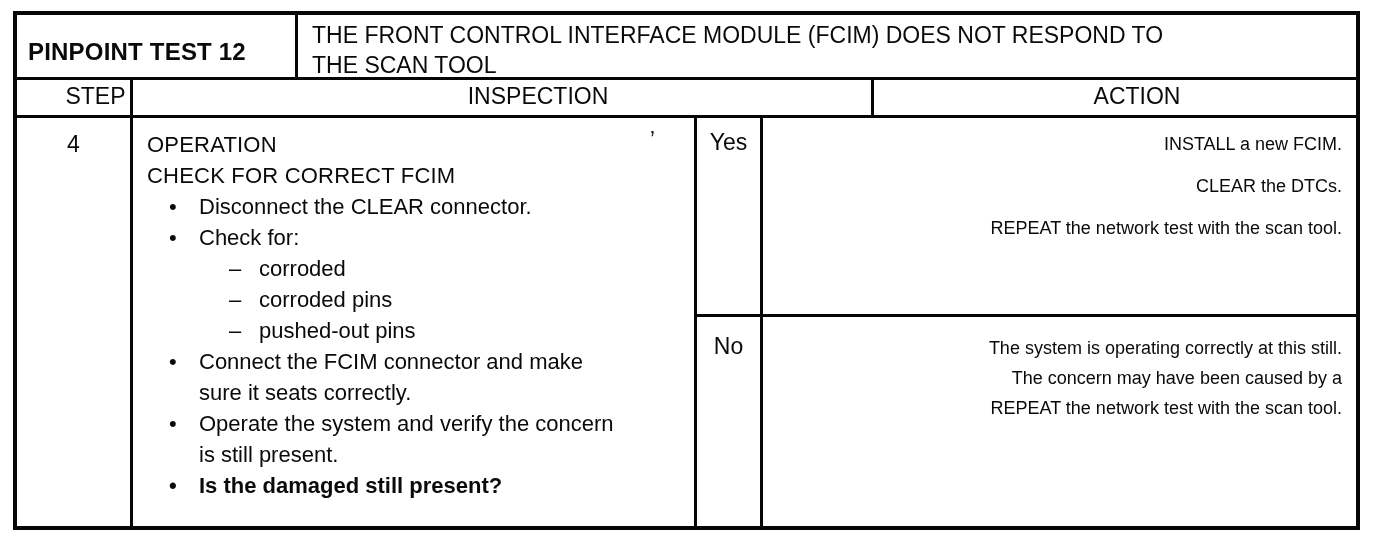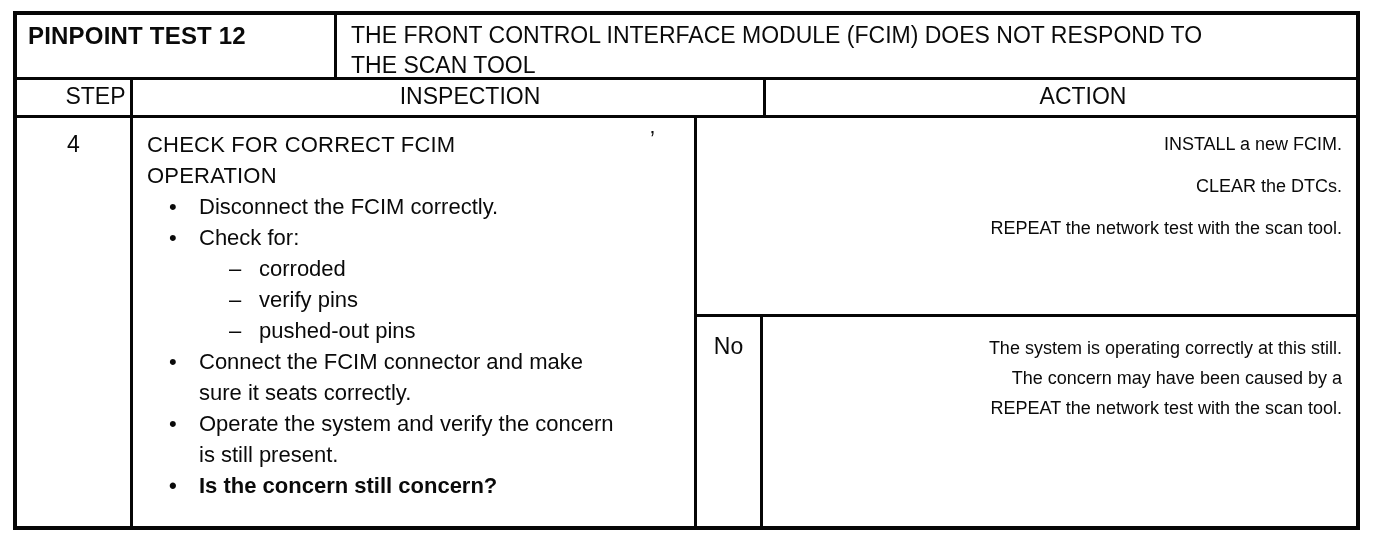--- a/index.html
+++ b/index.html
@@ -18,34 +18,34 @@
     box-sizing:border-box;
     display:flex;flex-direction:column;
     background:#fff;
   }
   .row{display:flex;box-sizing:border-box;}
   .cell{box-sizing:border-box;}
 
   
   .row-title{height:65px;border-bottom:3px solid #060606;}
   .cell-test-label{
-    width:320px;border-right:3px solid #060606;
-    padding:7px 4px 0 11px;
+    width:281px;border-right:3px solid #060606;
+    padding:23px 4px 0 11px;
     font-size:24px;font-weight:700;letter-spacing:0.2px;
   }
   .cell-test-title{
     flex:1;padding:5px 6px 16px 14px;
     font-size:23px;line-height:30px;
   }
 
   
   .row-head{height:38px;border-bottom:3px solid #060606;font-size:23px;}
   .row-head .cell{display:flex;align-items:center;justify-content:center;padding-bottom:2px;padding-left:44px;}
   .head-step{width:116px;border-right:3px solid #060606;}
-  .head-inspection{width:633px;border-right:3px solid #060606;}
+  .head-inspection{width:713px;border-right:3px solid #060606;margin-left:28px;}
   .head-action{flex:1;}
 
   
   .row-body{flex:1;}
   .body-step{
     width:116px;border-right:3px solid #060606;
     text-align:center;padding-top:13px;font-size:23px;
   }
   .body-inspection{
     width:564px;border-right:3px solid #060606;
@@ -101,61 +101,62 @@
       <div class="cell head-inspection">INSPECTION</div>
       <div class="cell head-action">ACTION</div>
     </div>
 
     <div class="row row-body">
 
       <div class="cell body-step">4</div>
 
       <div class="cell body-inspection">
         <div class="insp-heading">
+          <div>OPERATION</div>
           <div>CHECK FOR CORRECT FCIM</div>
-          <div>OPERATION</div>
         </div>
 
         <div class="bullet lvl1">
           <span class="marker">•</span>
-          <span class="b-text">Disconnect the FCIM correctly.</span>
+          <span class="b-text">Disconnect the CLEAR connector.</span>
         </div>
         <div class="bullet lvl1">
           <span class="marker">•</span>
           <span class="b-text">Check for:</span>
         </div>
         <div class="bullet lvl2">
           <span class="marker">–</span>
           <span class="b-text">corroded</span>
         </div>
         <div class="bullet lvl2">
           <span class="marker">–</span>
-          <span class="b-text">verify pins</span>
+          <span class="b-text">corroded pins</span>
         </div>
         <div class="bullet lvl2">
           <span class="marker">–</span>
           <span class="b-text">pushed-out pins</span>
         </div>
         <div class="bullet lvl1">
           <span class="marker">•</span>
           <span class="b-text">Connect the FCIM connector and make sure it seats correctly.</span>
         </div>
         <div class="bullet lvl1">
           <span class="marker">•</span>
           <span class="b-text">Operate the system and verify the concern is still present.</span>
         </div>
         <div class="bullet lvl1 bold">
           <span class="marker">•</span>
-          <span class="b-text">Is the concern still concern?</span>
+          <span class="b-text">Is the damaged still present?</span>
         </div>
       </div>
 
       <div class="body-right">
 
         <div class="sub-row sub-yes">
+          <div class="cell cell-answer">Yes</div>
           <div class="cell cell-action">
             <div class="para">INSTALL a new FCIM.</div>
             <div class="para">CLEAR the DTCs.</div>
             <div class="para gap">REPEAT the network test with the scan tool.</div>
           </div>
         </div>
 
         <div class="sub-row sub-no">
           <div class="cell cell-answer">No</div>
           <div class="cell cell-action">

